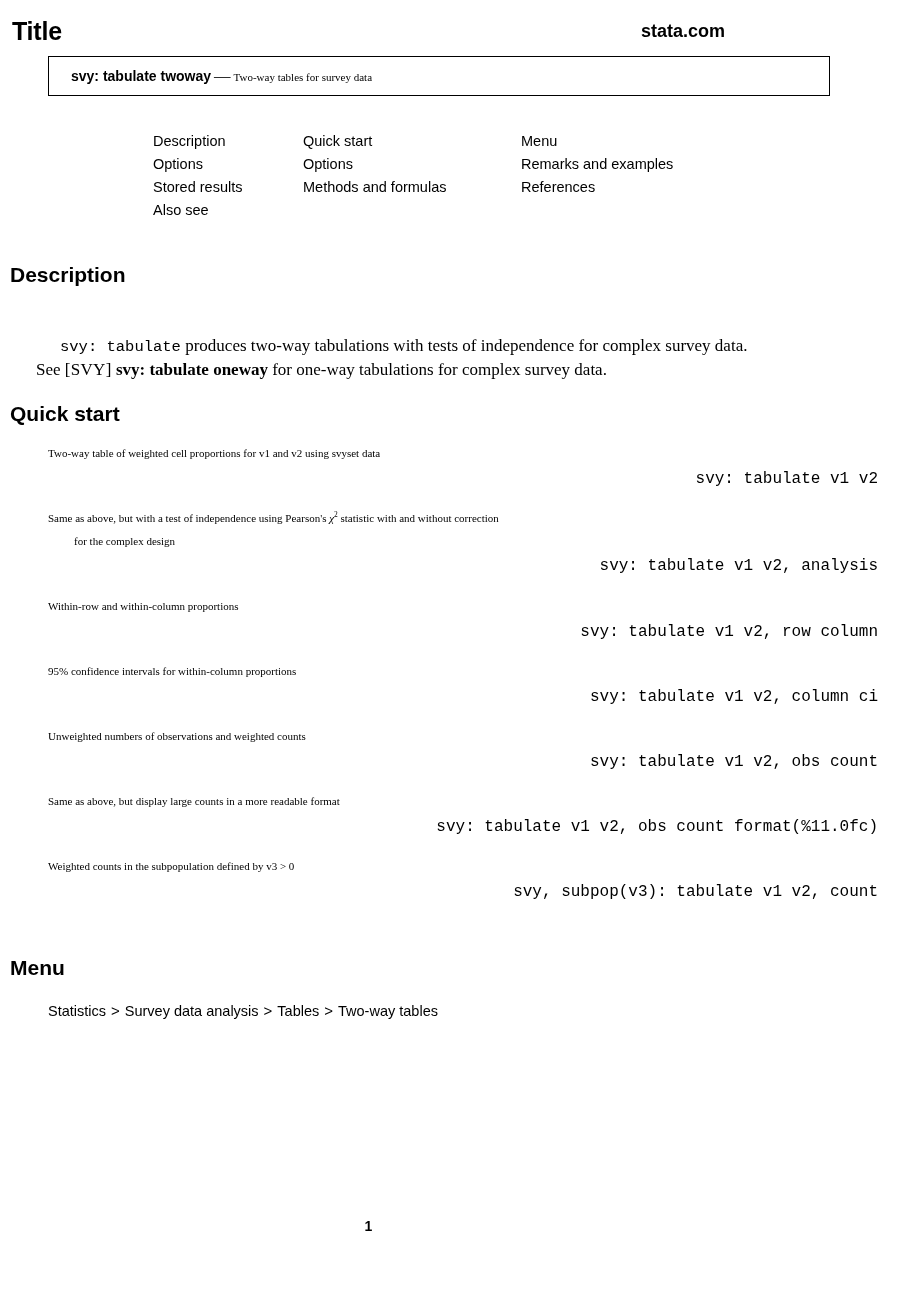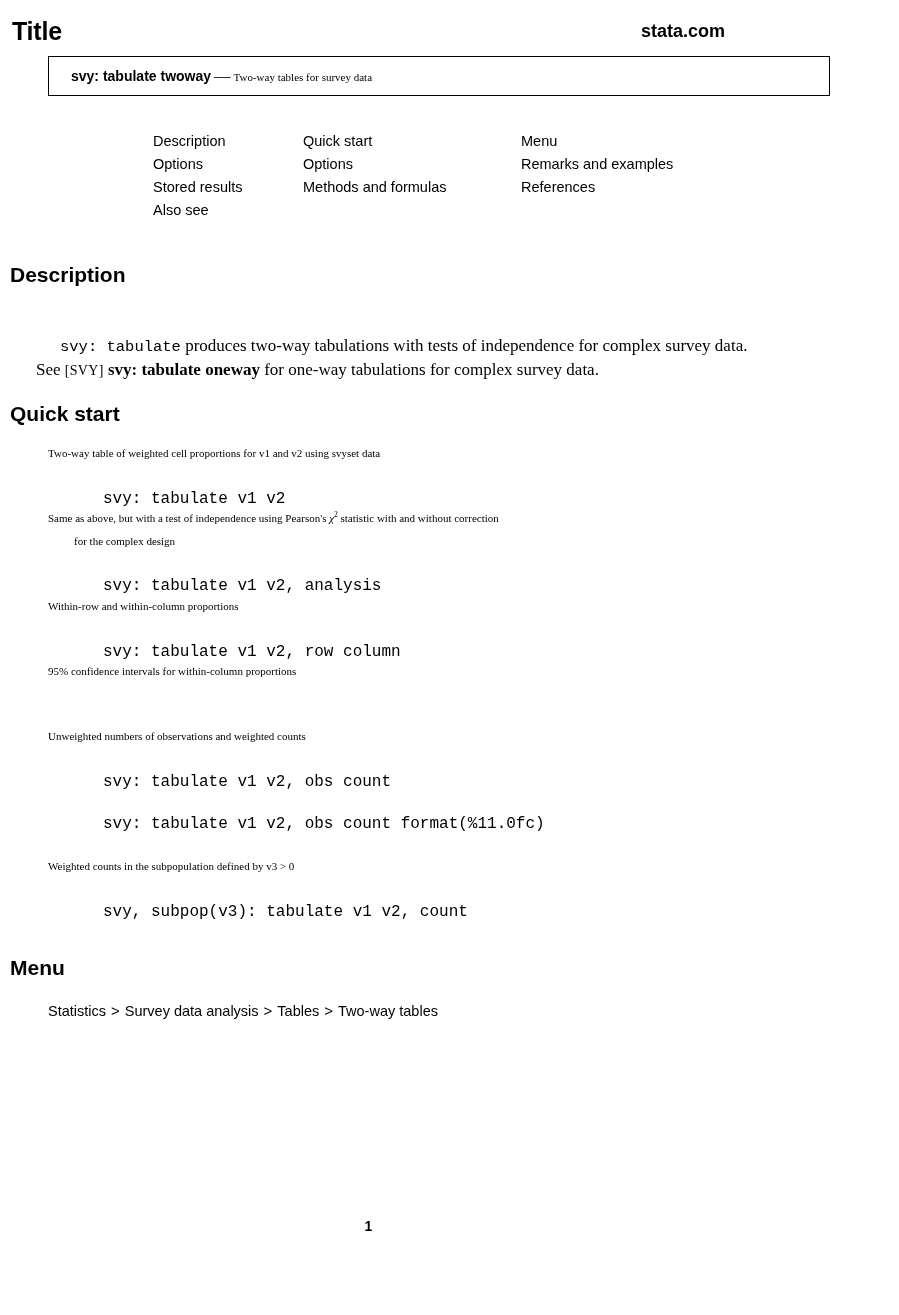--- a/index.html
+++ b/index.html
@@ -128,21 +128,21 @@
   }
   .mono {
     font-family: "Liberation Mono", monospace;
     font-size: 15.5px;
   }
   .xref {
     font-weight: bold;
     font-family: "Liberation Serif", serif;
   }
   .smallcaps {
-    font-size: 14px;
+    font-size: 17px;
     letter-spacing: 0.3px;
   }
 
   
   .qs-item {
     position: absolute;
     left: 48px;
     width: 830px;
   }
   .qs-text {
@@ -154,26 +154,27 @@
     display: block;
     padding-left: 0;
     text-indent: 0;
   }
   .qs-cont {
     display: block;
     padding-left: 26px;
   }
   .qs-code {
     display: block;
-    margin-top: 24px;
+    margin-top: 4px;
     padding-left: 55px;
     font-family: "Liberation Mono", monospace;
     font-size: 16px;
     line-height: 21px;
     white-space: pre;
+    text-align: right;
   }
 
   .chi {
     font-family: "Liberation Serif", serif;
     font-style: italic;
   }
   sup.sq {
     font-size: 0.68em;
     vertical-align: super;
     line-height: 0;
@@ -272,28 +273,30 @@
     <div class="qs-code">svy: tabulate v1 v2, analysis</div>
   </div>
 
   <div class="qs-item" style="top:595px;">
     <div class="qs-text">Within-row and within-column proportions</div>
     <div class="qs-code">svy: tabulate v1 v2, row column</div>
   </div>
 
   <div class="qs-item" style="top:660px;">
     <div class="qs-text">95% confidence intervals for within-column proportions</div>
+    <div class="qs-code">svy: tabulate v1 v2, column ci</div>
   </div>
 
   <div class="qs-item" style="top:725px;">
     <div class="qs-text">Unweighted numbers of observations and weighted counts</div>
     <div class="qs-code">svy: tabulate v1 v2, obs count</div>
   </div>
 
   <div class="qs-item" style="top:790px;">
+    <div class="qs-text">Same as above, but display large counts in a more readable format</div>
     <div class="qs-code">svy: tabulate v1 v2, obs count format(%11.0fc)</div>
   </div>
 
   <div class="qs-item" style="top:855px;">
     <div class="qs-text">Weighted counts in the subpopulation defined by v3 &gt; 0</div>
     <div class="qs-code">svy, subpop(v3): tabulate v1 v2, count</div>
   </div>
 
   <div class="section-head" style="top:955px;">Menu</div>
 

